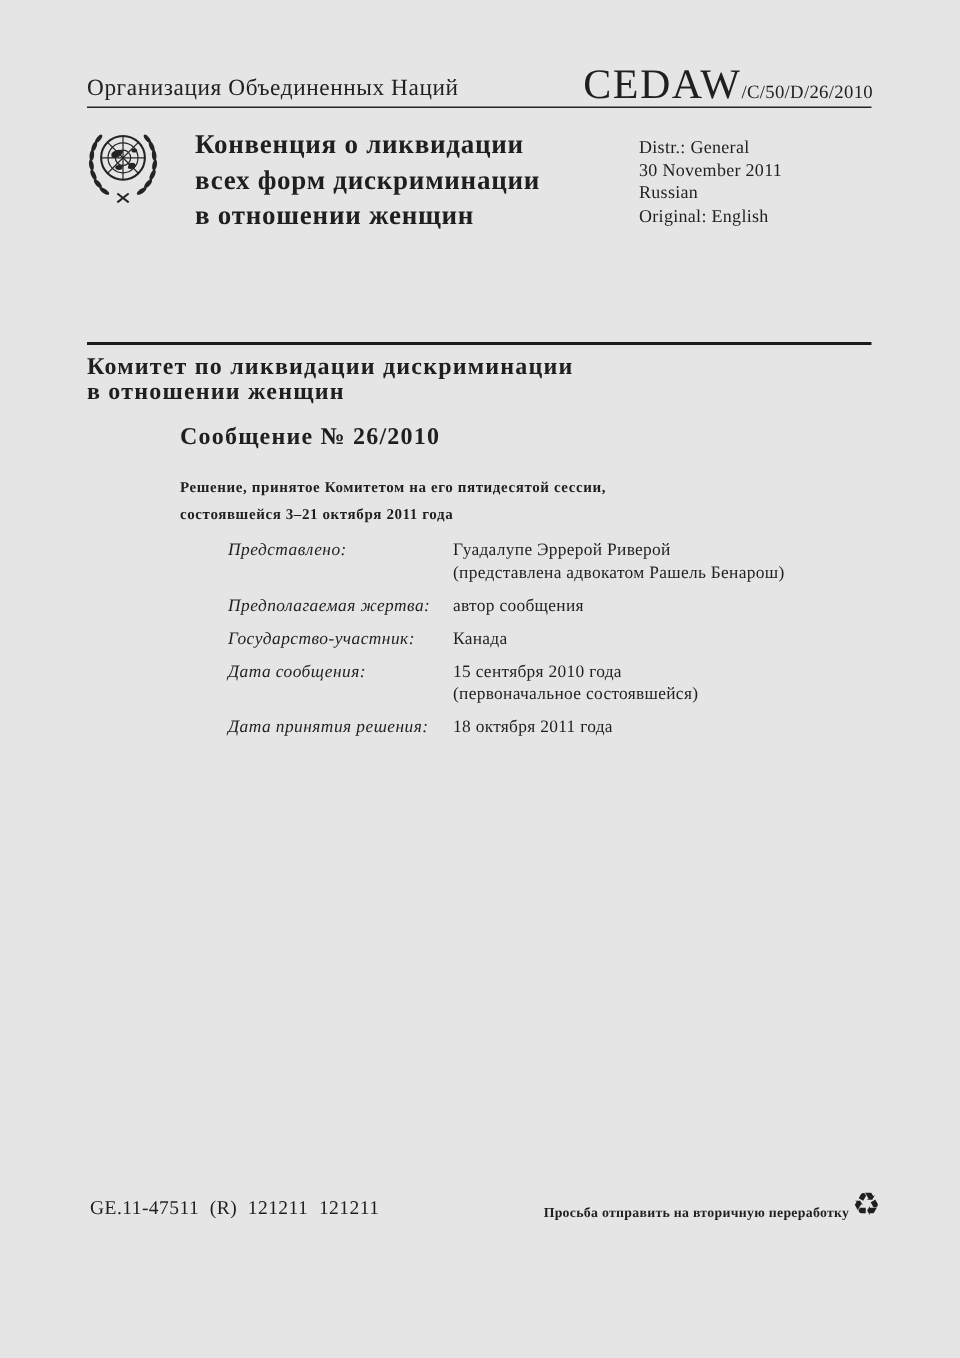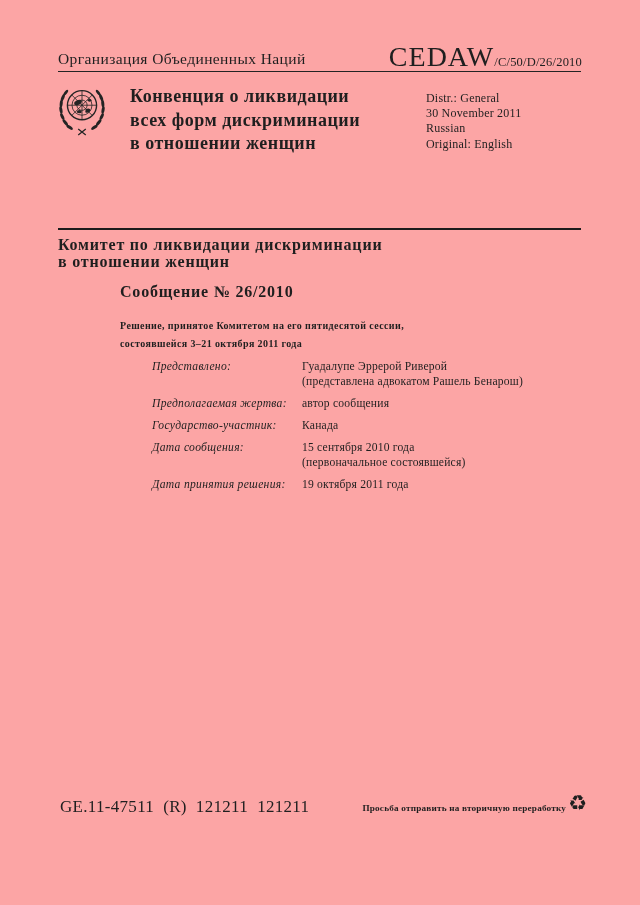--- a/index.html
+++ b/index.html
@@ -1,21 +1,21 @@
 <!DOCTYPE html>
 <html lang="ru"><head>
 <meta charset="utf-8">
 <style>
   * { margin:0; padding:0; box-sizing:border-box; }
   html,body { background:#ffffff; }
   .page {
     position:relative;
     width:640px; height:905px;
     margin:0 auto;
-    background:#fca5a5;
+    background:#e5e5e5;
     color:#1f1f1f;
     font-family:"Liberation Serif", serif;
     overflow:hidden;
   }
   .org-name {
     position:absolute; left:58px; top:50px;
     font-size:15.5px; letter-spacing:0.4px;
   }
   .doc-symbol {
     position:absolute; right:58px; top:41px;
@@ -54,21 +54,21 @@
   .details { position:absolute; left:152px; top:359px; width:400px; }
   .detail-row {
     display:grid; grid-template-columns:150px 1fr;
     margin-bottom:7px;
     font-size:11.6px; line-height:15px;
   }
   .detail-label { font-style:italic; letter-spacing:0.3px; }
   .detail-value { letter-spacing:0.2px; }
   .footer-left {
     position:absolute; left:60px; top:797px;
-    font-size:17px; white-space:pre; letter-spacing:0.3px;
+    font-size:13px; white-space:pre; letter-spacing:0.3px;
   }
   .footer-right {
     position:absolute; right:53px; top:793px;
     display:flex; align-items:center; gap:2px;text-align:center;
   }
   .recycle-text {
     font-size:9.2px; font-weight:bold; letter-spacing:0.2px;
     position:relative; top:4px;
   }
   .recycle {
@@ -185,21 +185,21 @@
       <div class="detail-label">Дата сообщения:</div>
       <div class="detail-value">
         <div>15 сентября 2010 года</div>
         <div>(первоначальное состоявшейся)</div>
       </div>
     </div>
 
     <div class="detail-row">
       <div class="detail-label">Дата принятия решения:</div>
       <div class="detail-value">
-        <div>19 октября 2011 года</div>
+        <div>18 октября 2011 года</div>
         <div></div>
       </div>
     </div>
 
   </div>
 
   <div class="footer-left">GE.11-47511  (R)  121211  121211</div>
 
   <div class="footer-right">
     <span class="recycle-text">Просьба отправить на вторичную переработку</span>

